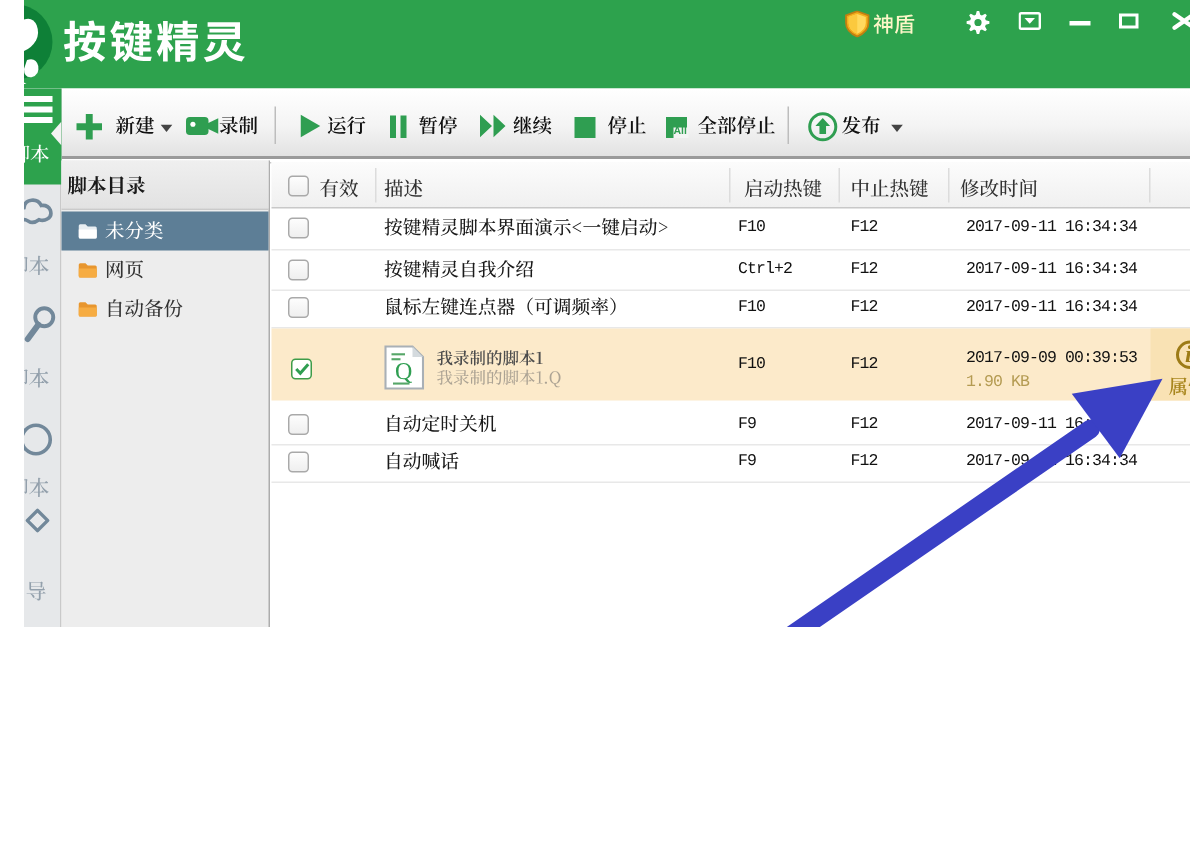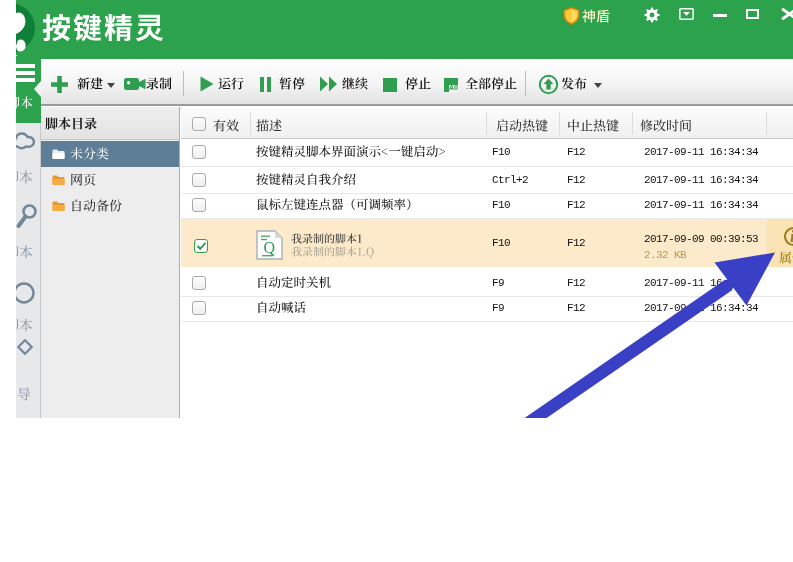--- a/index.html
+++ b/index.html
@@ -331,21 +331,21 @@
       </svg>
     </div>
 <div style="position:absolute;left:275px;top:246px;">
       <svg width="84" height="11" viewBox="0 0 84 11" style="display:block;overflow:visible">
         <path transform="translate(0,9.7)" fill="#ACA394" d="M0.4 -5.7H8.9L9.5 -6.4Q9.5 -6.4 9.6 -6.3Q9.7 -6.2 9.9 -6.1Q10.1 -6.0 10.3 -5.8Q10.4 -5.7 10.6 -5.6Q10.6 -5.4 10.3 -5.4H0.5ZM6.1 -9.1 7.4 -9.0Q7.4 -8.9 7.3 -8.8Q7.2 -8.7 7.0 -8.7Q7.0 -7.4 7.1 -6.2Q7.2 -5.0 7.5 -3.9Q7.7 -2.8 8.2 -2.0Q8.7 -1.1 9.5 -0.6Q9.6 -0.5 9.7 -0.5Q9.8 -0.5 9.8 -0.7Q9.9 -0.9 10.1 -1.2Q10.2 -1.6 10.3 -1.9L10.5 -1.9L10.3 -0.2Q10.5 0.1 10.6 0.3Q10.6 0.5 10.6 0.6Q10.4 0.7 10.3 0.7Q10.1 0.8 9.9 0.7Q9.7 0.7 9.4 0.5Q9.2 0.4 9.0 0.3Q8.1 -0.4 7.6 -1.3Q7.0 -2.3 6.7 -3.5Q6.4 -4.7 6.3 -6.1Q6.1 -7.6 6.1 -9.1ZM7.8 -8.6Q8.4 -8.4 8.8 -8.2Q9.2 -8.0 9.4 -7.7Q9.6 -7.4 9.6 -7.2Q9.6 -7.0 9.5 -6.8Q9.4 -6.7 9.2 -6.7Q9.1 -6.6 8.8 -6.8Q8.8 -7.1 8.6 -7.4Q8.4 -7.7 8.2 -8.0Q7.9 -8.3 7.7 -8.5ZM8.8 -4.9 10.0 -4.4Q10.0 -4.3 9.9 -4.3Q9.8 -4.2 9.6 -4.3Q9.1 -3.3 8.4 -2.4Q7.6 -1.5 6.6 -0.7Q5.6 0.1 4.2 0.6L4.2 0.4Q5.3 -0.2 6.2 -1.1Q7.1 -1.9 7.8 -2.9Q8.4 -3.9 8.8 -4.9ZM0.4 -2.9Q0.8 -3.0 1.4 -3.1Q2.0 -3.2 2.7 -3.4Q3.5 -3.6 4.3 -3.7Q5.2 -3.9 6.1 -4.1L6.1 -4.0Q5.2 -3.6 4.0 -3.2Q2.8 -2.7 1.1 -2.1Q1.1 -2.0 1.0 -2.0Q1.0 -1.9 0.9 -1.9ZM4.9 -9.1 5.9 -8.2Q5.8 -8.2 5.7 -8.1Q5.5 -8.1 5.3 -8.2Q4.7 -8.0 3.9 -7.8Q3.2 -7.6 2.3 -7.4Q1.4 -7.3 0.6 -7.2L0.5 -7.3Q1.3 -7.5 2.1 -7.8Q3.0 -8.1 3.7 -8.5Q4.4 -8.8 4.9 -9.1ZM3.1 -8.1H3.9V-0.4Q3.9 -0.0 3.8 0.2Q3.8 0.5 3.5 0.7Q3.2 0.8 2.6 0.9Q2.6 0.7 2.5 0.5Q2.5 0.3 2.4 0.2Q2.2 0.1 2.0 0.0Q1.8 -0.0 1.4 -0.1V-0.2Q1.4 -0.2 1.6 -0.2Q1.7 -0.2 2.0 -0.2Q2.3 -0.2 2.5 -0.2Q2.7 -0.2 2.8 -0.2Q3.0 -0.2 3.0 -0.2Q3.1 -0.3 3.1 -0.4Z M18.5 -8.7 18.9 -9.1 19.8 -8.4Q19.8 -8.3 19.7 -8.3Q19.6 -8.3 19.5 -8.2L19.3 -5.2H18.4L18.6 -8.7ZM19.0 -7.0V-6.7H13.2L13.1 -7.0ZM19.0 -8.7V-8.3H12.9L12.8 -8.7ZM11.6 -0.9Q12.0 -1.1 12.8 -1.4Q13.5 -1.7 14.5 -2.2Q15.5 -2.6 16.5 -3.1L16.6 -2.9Q15.9 -2.4 14.9 -1.8Q13.9 -1.1 12.5 -0.3Q12.5 -0.1 12.3 0.0ZM12.9 -4.6Q13.6 -4.4 14.1 -4.2Q14.5 -3.9 14.7 -3.7Q14.9 -3.4 15.0 -3.2Q15.0 -2.9 14.9 -2.8Q14.8 -2.6 14.6 -2.6Q14.4 -2.5 14.2 -2.7Q14.1 -3.0 13.9 -3.3Q13.7 -3.7 13.4 -4.0Q13.1 -4.3 12.8 -4.5ZM20.8 -3.9Q20.7 -3.9 20.6 -3.8Q20.5 -3.8 20.3 -3.9Q20.1 -3.6 19.7 -3.4Q19.3 -3.2 18.9 -2.9Q18.5 -2.7 18.1 -2.5L18.0 -2.6Q18.3 -2.9 18.6 -3.3Q19.0 -3.6 19.2 -4.0Q19.5 -4.3 19.7 -4.6ZM16.9 -5.1Q17.2 -4.1 17.7 -3.4Q18.2 -2.7 18.8 -2.2Q19.5 -1.7 20.2 -1.3Q20.9 -1.0 21.6 -0.7L21.5 -0.6Q21.3 -0.6 21.1 -0.4Q20.9 -0.1 20.8 0.2Q19.9 -0.3 19.1 -1.0Q18.3 -1.6 17.7 -2.6Q17.1 -3.6 16.8 -5.0ZM16.9 -0.3Q16.9 0.0 16.8 0.3Q16.7 0.5 16.5 0.7Q16.2 0.8 15.6 0.9Q15.6 0.7 15.5 0.5Q15.5 0.4 15.4 0.3Q15.2 0.2 15.0 0.1Q14.8 -0.0 14.4 -0.0V-0.2Q14.4 -0.2 14.5 -0.2Q14.7 -0.2 15.0 -0.2Q15.2 -0.2 15.5 -0.1Q15.7 -0.1 15.8 -0.1Q15.9 -0.1 16.0 -0.2Q16.0 -0.2 16.0 -0.3V-5.3H16.9ZM20.5 -6.0Q20.5 -6.0 20.6 -5.9Q20.7 -5.9 20.9 -5.7Q21.1 -5.6 21.2 -5.4Q21.4 -5.3 21.6 -5.1Q21.5 -5.0 21.3 -5.0H11.5L11.5 -5.3H19.9Z M25.1 -9.2 26.3 -9.1Q26.3 -9.0 26.2 -8.9Q26.2 -8.8 26.0 -8.8V0.6Q26.0 0.6 25.9 0.7Q25.7 0.8 25.6 0.8Q25.4 0.9 25.3 0.9H25.1ZM22.3 -5.6H27.4L27.9 -6.3Q27.9 -6.3 28.1 -6.1Q28.2 -6.0 28.5 -5.8Q28.7 -5.6 28.9 -5.4Q28.9 -5.3 28.6 -5.3H22.4ZM23.6 -8.9 24.8 -8.5Q24.7 -8.4 24.6 -8.4Q24.5 -8.3 24.4 -8.3Q24.1 -7.6 23.6 -6.9Q23.2 -6.3 22.7 -5.8L22.6 -5.9Q22.8 -6.3 22.9 -6.8Q23.1 -7.3 23.3 -7.8Q23.4 -8.4 23.6 -8.9ZM23.4 -7.4H27.1L27.6 -8.1Q27.6 -8.1 27.7 -7.9Q27.9 -7.8 28.1 -7.6Q28.4 -7.4 28.6 -7.2Q28.5 -7.0 28.3 -7.0H23.4ZM27.3 -4.0H27.2L27.6 -4.4L28.6 -3.7Q28.6 -3.6 28.4 -3.6Q28.3 -3.5 28.1 -3.5V-1.0Q28.1 -0.7 28.1 -0.5Q28.0 -0.2 27.8 -0.1Q27.6 0.0 27.1 0.1Q27.1 -0.1 27.1 -0.3Q27.1 -0.4 27.0 -0.5Q26.9 -0.6 26.8 -0.7Q26.7 -0.8 26.5 -0.8V-1.0Q26.5 -1.0 26.6 -1.0Q26.7 -0.9 26.9 -0.9Q27.1 -0.9 27.2 -0.9Q27.3 -0.9 27.3 -1.1ZM23.0 -4.0V-4.3L23.8 -4.0H27.7V-3.6H23.8V-0.1Q23.8 -0.1 23.7 -0.0Q23.6 0.0 23.4 0.1Q23.3 0.1 23.1 0.1H23.0ZM29.3 -8.3 30.5 -8.2Q30.4 -8.1 30.4 -8.0Q30.3 -7.9 30.1 -7.9V-1.7Q30.1 -1.6 30.0 -1.6Q29.9 -1.5 29.7 -1.4Q29.6 -1.4 29.4 -1.4H29.3ZM31.2 -9.1 32.5 -8.9Q32.5 -8.8 32.4 -8.7Q32.3 -8.6 32.1 -8.6V-0.3Q32.1 0.1 32.0 0.3Q31.9 0.5 31.7 0.7Q31.4 0.8 30.9 0.9Q30.8 0.7 30.8 0.5Q30.7 0.4 30.6 0.3Q30.5 0.2 30.3 0.1Q30.1 0.0 29.7 -0.0V-0.2Q29.7 -0.2 29.9 -0.2Q30.1 -0.2 30.3 -0.2Q30.5 -0.1 30.7 -0.1Q30.9 -0.1 31.0 -0.1Q31.1 -0.1 31.2 -0.2Q31.2 -0.2 31.2 -0.3Z M34.8 0.2Q34.8 0.3 34.7 0.3Q34.6 0.4 34.4 0.5Q34.3 0.5 34.1 0.5H33.9V-7.3V-7.7L34.8 -7.3H37.2V-6.9H34.8ZM36.8 -8.9Q36.7 -8.7 36.4 -8.7Q36.2 -8.4 36.1 -8.1Q35.9 -7.8 35.7 -7.5Q35.5 -7.2 35.3 -7.0H35.0Q35.1 -7.3 35.2 -7.7Q35.3 -8.1 35.3 -8.5Q35.4 -8.9 35.5 -9.2ZM42.1 -7.3 42.6 -7.8 43.6 -7.0Q43.5 -6.9 43.4 -6.9Q43.3 -6.8 43.1 -6.8Q43.1 -5.3 43.0 -4.0Q43.0 -2.8 42.9 -1.9Q42.8 -1.0 42.6 -0.5Q42.5 0.1 42.3 0.3Q42.0 0.6 41.7 0.7Q41.4 0.9 40.9 0.9Q40.9 0.7 40.9 0.5Q40.8 0.3 40.7 0.2Q40.6 0.1 40.3 -0.0Q40.0 -0.1 39.6 -0.2L39.6 -0.3Q39.9 -0.3 40.2 -0.3Q40.5 -0.3 40.8 -0.2Q41.0 -0.2 41.2 -0.2Q41.3 -0.2 41.4 -0.3Q41.5 -0.3 41.6 -0.4Q41.8 -0.6 41.9 -1.5Q42.0 -2.4 42.1 -3.8Q42.2 -5.3 42.2 -7.3ZM36.8 -7.3 37.2 -7.8 38.2 -7.0Q38.1 -6.9 38.0 -6.9Q37.9 -6.8 37.7 -6.8V-0.1Q37.7 -0.1 37.6 0.0Q37.5 0.1 37.3 0.1Q37.2 0.2 37.0 0.2H36.9V-7.3ZM39.0 -5.0Q39.7 -4.7 40.1 -4.4Q40.5 -4.1 40.7 -3.7Q40.9 -3.4 40.9 -3.1Q40.9 -2.9 40.8 -2.7Q40.7 -2.5 40.5 -2.5Q40.3 -2.5 40.1 -2.7Q40.0 -3.0 39.8 -3.4Q39.6 -3.9 39.4 -4.3Q39.1 -4.6 38.8 -4.9ZM42.8 -7.3V-6.9H39.3L39.4 -7.3ZM40.9 -8.9Q40.8 -8.8 40.7 -8.7Q40.6 -8.6 40.5 -8.6Q40.0 -7.4 39.4 -6.4Q38.8 -5.3 38.0 -4.6L37.9 -4.7Q38.2 -5.3 38.5 -6.0Q38.9 -6.7 39.1 -7.6Q39.4 -8.4 39.6 -9.2ZM37.4 -4.2V-3.9H34.4V-4.2ZM37.4 -1.0V-0.6H34.4V-1.0Z M50.1 -4.0Q50.1 -3.9 49.9 -3.8Q49.8 -3.8 49.5 -3.8L49.8 -3.9Q49.6 -3.5 49.4 -2.9Q49.1 -2.3 48.8 -1.8Q48.4 -1.2 48.1 -0.8L48.1 -1.0H48.5Q48.5 -0.6 48.4 -0.4Q48.3 -0.2 48.1 -0.1L47.7 -1.1Q47.7 -1.1 47.8 -1.1Q47.9 -1.1 48.0 -1.2Q48.1 -1.5 48.3 -1.9Q48.4 -2.3 48.6 -2.7Q48.7 -3.2 48.8 -3.7Q49.0 -4.1 49.0 -4.5ZM47.9 -1.0Q48.1 -1.1 48.6 -1.1Q49.1 -1.2 49.6 -1.2Q50.2 -1.3 50.8 -1.4L50.8 -1.2Q50.5 -1.1 50.1 -1.0Q49.7 -0.8 49.2 -0.6Q48.8 -0.4 48.2 -0.3ZM52.2 0.6Q52.2 0.7 52.1 0.8Q51.9 0.9 51.6 0.9H51.5V-8.3V-8.7L52.3 -8.3H53.9V-8.0H52.2ZM53.3 -8.3 53.7 -8.8 54.6 -8.1Q54.5 -7.9 54.2 -7.9V-2.0Q54.2 -1.7 54.1 -1.5Q54.1 -1.3 53.9 -1.1Q53.6 -1.0 53.2 -1.0Q53.2 -1.2 53.2 -1.3Q53.1 -1.5 53.1 -1.5Q53.0 -1.7 52.8 -1.7Q52.7 -1.8 52.4 -1.8V-2.0Q52.4 -2.0 52.5 -2.0Q52.6 -2.0 52.8 -2.0Q52.9 -2.0 53.0 -2.0Q53.2 -1.9 53.2 -1.9Q53.4 -1.9 53.4 -2.0Q53.4 -2.0 53.4 -2.1V-8.3ZM50.0 -3.3Q50.6 -2.7 50.9 -2.1Q51.1 -1.6 51.2 -1.1Q51.3 -0.7 51.2 -0.4Q51.1 -0.2 50.9 -0.1Q50.7 -0.0 50.5 -0.3Q50.6 -0.7 50.5 -1.2Q50.4 -1.8 50.2 -2.3Q50.0 -2.8 49.9 -3.2ZM50.2 -9.1Q50.2 -9.0 50.1 -8.9Q50.0 -8.8 49.8 -8.8V-4.5H49.1V-9.2ZM50.7 -5.2Q50.7 -5.2 50.8 -5.1Q50.9 -5.0 51.1 -4.8Q51.3 -4.7 51.4 -4.5Q51.4 -4.3 51.2 -4.3H47.8L47.7 -4.7H50.3ZM50.5 -7.7Q50.5 -7.7 50.6 -7.6Q50.8 -7.5 50.9 -7.3Q51.1 -7.2 51.2 -7.0Q51.2 -6.8 51.0 -6.8H48.0L47.9 -7.2H50.1ZM46.6 -8.6 47.0 -9.1 47.9 -8.4Q47.8 -8.2 47.5 -8.2V-0.2Q47.5 0.1 47.4 0.3Q47.4 0.6 47.1 0.7Q46.9 0.8 46.4 0.9Q46.4 0.7 46.4 0.5Q46.3 0.4 46.2 0.3Q46.2 0.2 46.0 0.1Q45.8 0.1 45.5 0.0V-0.2Q45.5 -0.2 45.7 -0.2Q45.8 -0.1 46.0 -0.1Q46.1 -0.1 46.3 -0.1Q46.4 -0.1 46.5 -0.1Q46.6 -0.1 46.7 -0.1Q46.7 -0.2 46.7 -0.3V-8.6ZM47.1 -3.6V-3.3H45.3V-3.6ZM47.1 -6.1V-5.8H45.3V-6.1ZM47.1 -8.6V-8.3H45.3V-8.6ZM44.9 -8.7V-9.0L45.8 -8.6H45.7V-4.7Q45.7 -4.1 45.7 -3.3Q45.7 -2.6 45.6 -1.8Q45.5 -1.1 45.2 -0.4Q45.0 0.3 44.5 0.9L44.4 0.8Q44.7 0.0 44.8 -0.9Q44.9 -1.8 44.9 -2.8Q44.9 -3.8 44.9 -4.7V-8.6Z M61.0 -6.8Q61.4 -6.0 61.9 -5.2Q62.4 -4.5 63.0 -3.9Q63.6 -3.2 64.2 -2.7Q64.9 -2.2 65.6 -1.9L65.6 -1.8Q65.3 -1.8 65.0 -1.6Q64.8 -1.3 64.7 -1.0Q63.9 -1.6 63.1 -2.4Q62.4 -3.3 61.8 -4.4Q61.2 -5.5 60.8 -6.7ZM60.5 -6.6Q59.9 -4.8 58.6 -3.3Q57.3 -1.7 55.5 -0.7L55.3 -0.8Q56.3 -1.5 57.1 -2.5Q57.9 -3.5 58.5 -4.6Q59.2 -5.7 59.5 -6.8H60.5ZM61.4 -9.1Q61.3 -9.0 61.3 -8.9Q61.2 -8.8 60.9 -8.8V0.6Q60.9 0.6 60.8 0.7Q60.7 0.8 60.6 0.8Q60.4 0.9 60.2 0.9H60.0V-9.3ZM62.3 -2.7Q62.3 -2.7 62.4 -2.6Q62.5 -2.5 62.7 -2.3Q62.8 -2.2 63.0 -2.0Q63.2 -1.9 63.3 -1.7Q63.3 -1.6 63.0 -1.6H57.8L57.7 -1.9H61.7ZM64.2 -7.6Q64.2 -7.6 64.3 -7.5Q64.4 -7.4 64.6 -7.3Q64.7 -7.1 64.9 -7.0Q65.1 -6.8 65.3 -6.7Q65.2 -6.5 65.0 -6.5H55.9L55.8 -6.8H63.5Z M66.8 0.0V-0.3L68.3 -0.5H69.3L70.7 -0.3V0.0ZM68.2 0.0Q68.3 -1.3 68.3 -2.5V-7.4L66.7 -7.2V-7.5L69.2 -8.2L69.4 -8.0L69.3 -6.3V-2.5Q69.3 -1.9 69.3 -1.3Q69.3 -0.6 69.4 0.0Z M73.0 0.2Q72.6 0.2 72.4 -0.1Q72.2 -0.3 72.2 -0.6Q72.2 -0.9 72.4 -1.1Q72.6 -1.3 73.0 -1.3Q73.3 -1.3 73.5 -1.1Q73.7 -0.9 73.7 -0.6Q73.7 -0.3 73.5 -0.1Q73.3 0.2 73.0 0.2Z M80.7 2.5Q79.9 2.5 79.4 2.1Q78.9 1.8 78.7 1.2Q78.4 0.7 78.4 0.1V-0.1H79.5Q79.4 0.9 79.9 1.5Q80.3 2.0 81.1 2.0Q81.4 2.0 81.6 2.0Q81.8 1.9 82.1 1.8L82.2 2.1Q81.9 2.3 81.5 2.4Q81.1 2.5 80.7 2.5ZM79.0 0.2Q78.3 0.2 77.6 -0.1Q77.0 -0.4 76.5 -0.9Q75.9 -1.5 75.7 -2.2Q75.4 -3.0 75.4 -4.0Q75.4 -5.0 75.7 -5.8Q75.9 -6.6 76.5 -7.1Q77.0 -7.7 77.6 -8.0Q78.3 -8.2 79.0 -8.2Q79.8 -8.2 80.4 -8.0Q81.1 -7.7 81.6 -7.1Q82.1 -6.6 82.4 -5.8Q82.7 -5.0 82.7 -4.0Q82.7 -3.0 82.4 -2.2Q82.1 -1.5 81.6 -0.9Q81.1 -0.4 80.4 -0.1Q79.8 0.2 79.0 0.2ZM79.0 -0.2Q79.6 -0.2 80.1 -0.5Q80.5 -0.8 80.8 -1.3Q81.1 -1.8 81.3 -2.5Q81.5 -3.2 81.5 -4.0Q81.5 -4.8 81.3 -5.5Q81.1 -6.2 80.8 -6.7Q80.5 -7.2 80.1 -7.5Q79.6 -7.8 79.0 -7.8Q78.4 -7.8 78.0 -7.5Q77.5 -7.2 77.2 -6.7Q76.9 -6.2 76.7 -5.5Q76.6 -4.8 76.6 -4.0Q76.6 -3.2 76.7 -2.5Q76.9 -1.8 77.2 -1.3Q77.5 -0.8 78.0 -0.5Q78.4 -0.2 79.0 -0.2Z"></path>
       </svg>
     </div>
 <div class="abs mono" style="left:476px;top:237px;color:#111">F10</div>
 <div class="abs mono" style="left:551px;top:237px;color:#111">F12</div>
 <div class="abs mono" style="left:628px;top:233px;color:#111">2017-09-09 00:39:53</div>
-<div class="abs mono" style="left:628px;top:249px;color:#B49B52">2.32 KB</div>
+<div class="abs mono" style="left:628px;top:249px;color:#B49B52">1.90 KB</div>
 <div class="abs" style="left:768px;top:227px;width:19px;height:19px;border:2.8px solid #9D7B16;border-radius:50%"></div>
 <div class="abs" style="left:774px;top:228px;width:12px;height:16px;font-family:'Liberation Serif',serif;font-style:italic;font-weight:bold;font-size:16px;color:#9D7B16">i</div>
 <div style="position:absolute;left:763px;top:251px;">
       <svg width="26" height="13" viewBox="0 0 26 13" style="display:block;overflow:visible">
         <path transform="translate(0,11.4)" fill="#A8861E" d="M2.6 -10.2H10.7V-9.8H2.6ZM2.6 -8.4H10.8V-8.0H2.6ZM10.3 -10.2H10.2L10.8 -10.8L12.1 -9.9Q12.0 -9.8 11.9 -9.8Q11.7 -9.7 11.5 -9.7V-7.8Q11.5 -7.7 11.4 -7.7Q11.2 -7.6 11.0 -7.5Q10.7 -7.4 10.6 -7.4H10.3ZM1.9 -10.2V-10.3V-10.8L3.3 -10.2H3.1V-6.9Q3.1 -6.2 3.1 -5.4Q3.0 -4.5 2.9 -3.7Q2.8 -2.8 2.5 -2.0Q2.2 -1.2 1.7 -0.4Q1.2 0.4 0.4 1.0L0.3 0.9Q1.0 -0.2 1.4 -1.6Q1.7 -2.9 1.8 -4.2Q1.9 -5.6 1.9 -6.9ZM8.7 -2.1Q9.4 -1.9 9.8 -1.6Q10.1 -1.3 10.2 -1.1Q10.3 -0.8 10.2 -0.6Q10.1 -0.4 9.8 -0.3Q9.6 -0.3 9.4 -0.5Q9.4 -0.8 9.2 -1.0Q9.1 -1.3 8.9 -1.6Q8.8 -1.8 8.6 -2.0ZM3.3 -2.7V-3.3L4.5 -2.7H11.0V-2.4H4.4V0.7Q4.4 0.8 4.3 0.9Q4.1 0.9 3.9 1.0Q3.7 1.1 3.5 1.1H3.3ZM6.8 -7.0H8.0V-1.2H6.8ZM9.8 -5.7H9.7L10.2 -6.3L11.4 -5.4Q11.3 -5.4 11.2 -5.3Q11.1 -5.2 10.9 -5.2V-3.6Q10.9 -3.6 10.8 -3.5Q10.6 -3.5 10.4 -3.4Q10.1 -3.3 10.0 -3.3H9.8ZM4.6 -4.2H10.2V-3.8H4.6ZM3.9 -5.7V-6.2L5.1 -5.7H10.2V-5.3H5.1V-3.5Q5.1 -3.5 4.9 -3.4Q4.8 -3.3 4.5 -3.2Q4.3 -3.2 4.1 -3.2H3.9ZM4.7 -1.3Q5.1 -1.3 5.9 -1.4Q6.6 -1.4 7.6 -1.4Q8.5 -1.4 9.5 -1.5L9.5 -1.3Q8.8 -1.1 7.9 -0.9Q6.9 -0.6 5.6 -0.4Q5.5 -0.1 5.3 -0.1ZM9.5 -7.8 10.6 -6.8Q10.5 -6.7 10.3 -6.7Q10.1 -6.7 9.9 -6.8Q9.1 -6.7 8.1 -6.6Q7.1 -6.6 6.0 -6.6Q4.9 -6.5 3.8 -6.6L3.8 -6.8Q4.5 -6.9 5.3 -7.0Q6.1 -7.1 6.9 -7.2Q7.7 -7.4 8.4 -7.5Q9.0 -7.6 9.5 -7.8ZM10.5 -2.7H10.4L10.9 -3.4L12.2 -2.4Q12.1 -2.4 12.0 -2.3Q11.8 -2.2 11.6 -2.2V-0.1Q11.6 0.2 11.5 0.5Q11.4 0.8 11.1 0.9Q10.8 1.1 10.2 1.1Q10.2 0.9 10.1 0.7Q10.1 0.6 10.0 0.5Q9.9 0.3 9.7 0.3Q9.5 0.2 9.1 0.1V-0.1Q9.1 -0.1 9.3 -0.1Q9.4 -0.0 9.6 -0.0Q9.8 -0.0 10.0 -0.0Q10.2 0.0 10.3 0.0Q10.4 0.0 10.4 -0.1Q10.5 -0.1 10.5 -0.2Z M18.3 -4.0H23.2L23.9 -5.0Q23.9 -5.0 24.0 -4.8Q24.1 -4.7 24.3 -4.6Q24.5 -4.4 24.7 -4.2Q24.9 -4.0 25.1 -3.8Q25.1 -3.6 24.8 -3.6H18.4ZM17.3 0.3H23.7L24.4 -0.7Q24.4 -0.7 24.6 -0.6Q24.7 -0.5 24.9 -0.3Q25.1 -0.1 25.4 0.1Q25.6 0.3 25.8 0.4Q25.8 0.5 25.7 0.6Q25.6 0.6 25.4 0.6H17.4ZM20.8 -10.9 22.5 -10.7Q22.4 -10.6 22.4 -10.5Q22.3 -10.4 22.0 -10.4V0.5H20.8ZM18.7 -10.1 20.4 -9.7Q20.3 -9.6 20.2 -9.5Q20.1 -9.4 19.9 -9.4Q19.5 -8.0 18.9 -6.7Q18.4 -5.5 17.5 -4.6L17.4 -4.7Q17.7 -5.4 17.9 -6.3Q18.2 -7.2 18.4 -8.2Q18.6 -9.1 18.7 -10.1ZM18.7 -7.5H23.4L24.1 -8.5Q24.1 -8.5 24.3 -8.4Q24.4 -8.3 24.6 -8.1Q24.8 -7.9 25.0 -7.7Q25.2 -7.5 25.4 -7.4Q25.4 -7.2 25.1 -7.2H18.7ZM15.3 -11.0 16.9 -10.8Q16.9 -10.7 16.8 -10.6Q16.7 -10.5 16.5 -10.4V0.7Q16.5 0.8 16.3 0.9Q16.2 1.0 16.0 1.0Q15.7 1.1 15.5 1.1H15.3ZM14.4 -8.4 14.6 -8.4Q14.9 -7.3 14.8 -6.5Q14.7 -5.7 14.5 -5.3Q14.4 -5.2 14.2 -5.1Q14.0 -5.0 13.8 -5.0Q13.6 -5.0 13.5 -5.2Q13.3 -5.4 13.4 -5.6Q13.5 -5.9 13.7 -6.0Q13.9 -6.3 14.0 -6.6Q14.2 -7.0 14.3 -7.5Q14.4 -7.9 14.4 -8.4ZM16.7 -8.8Q17.4 -8.4 17.7 -8.1Q18.0 -7.7 18.1 -7.4Q18.1 -7.1 18.0 -6.8Q17.8 -6.6 17.6 -6.6Q17.4 -6.6 17.1 -6.8Q17.1 -7.3 17.0 -7.8Q16.8 -8.3 16.6 -8.7Z"></path>
       </svg>
     </div>
 <svg class="abs" style="left:0;top:0" width="793" height="562" viewBox="0 0 793 562" pointer-events="none">
 <path d="M434,477 L711,286" stroke="#3A40C5" stroke-width="12.5" stroke-linecap="round"></path>
 <path d="M759,252.5 L730.5,305.5 L698.5,262.5 Z" fill="#3A40C5"></path>

